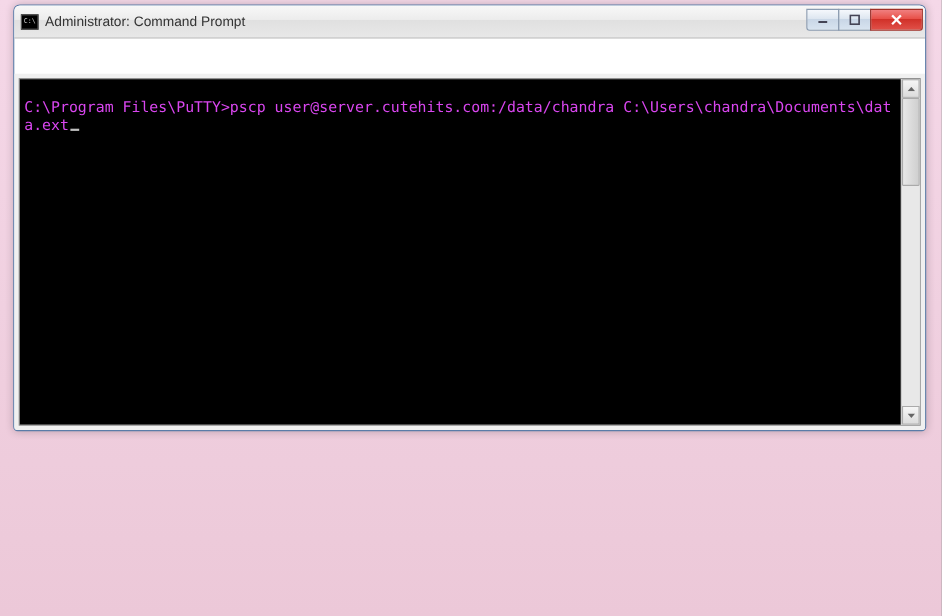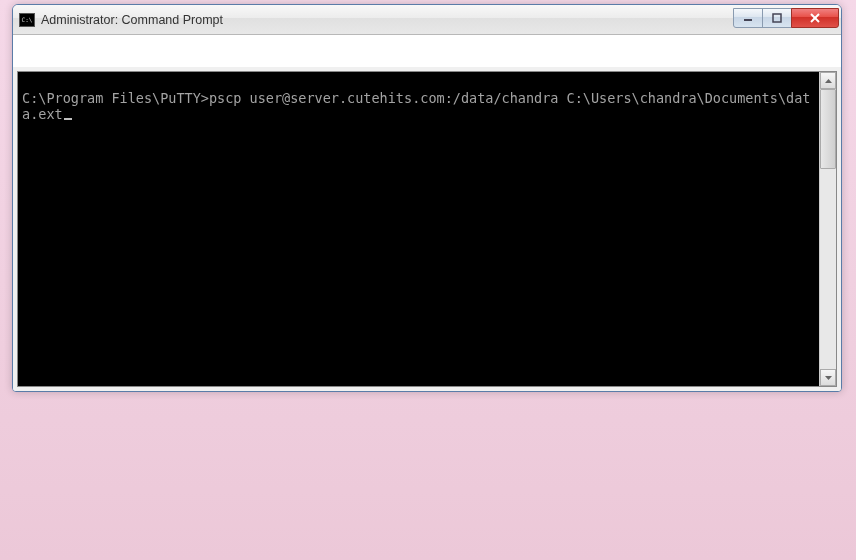--- a/index.html
+++ b/index.html
@@ -92,21 +92,21 @@
     display:flex;
   }
   .console-wrap{
     flex:1;
     display:flex;
     border:1px solid #888;
   }
   .console {
     flex: 1;
     background: #000;
-    color: #a3a3a3;
+    color: #d946ef;
     font-family: "Lucida Console", Consolas, monospace;
     font-size: 13.5px;
     line-height: 16px;
     padding: 2px 4px;
     white-space: pre-wrap;
     word-break: break-all;
     overflow: hidden;
   }
   .cursor {
     display: inline-block;

